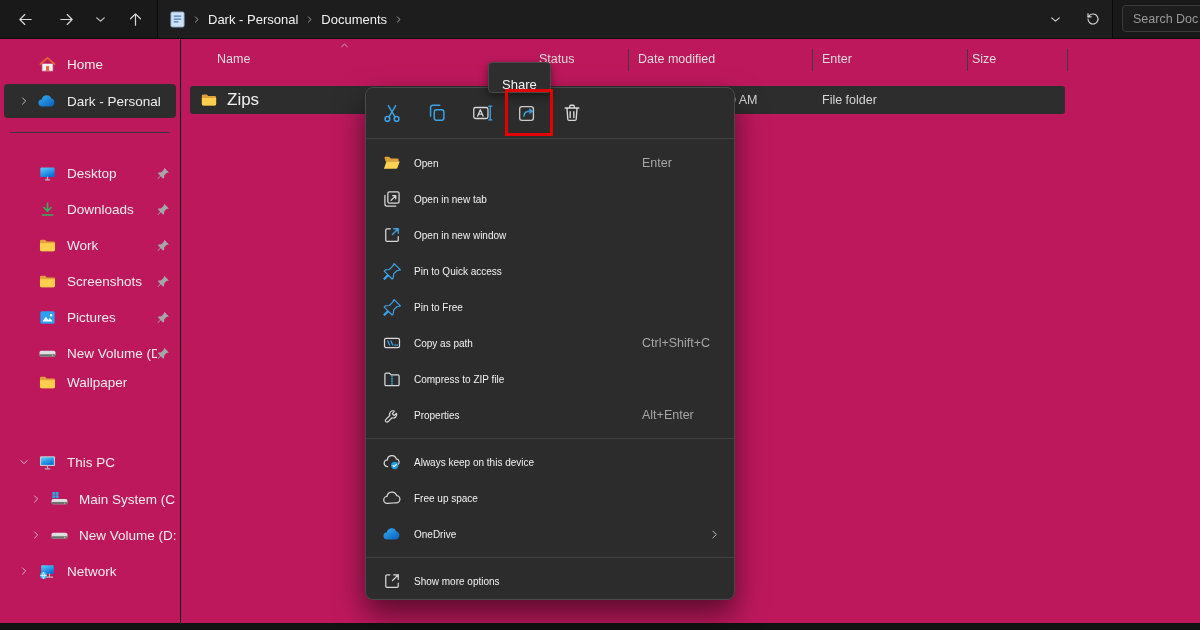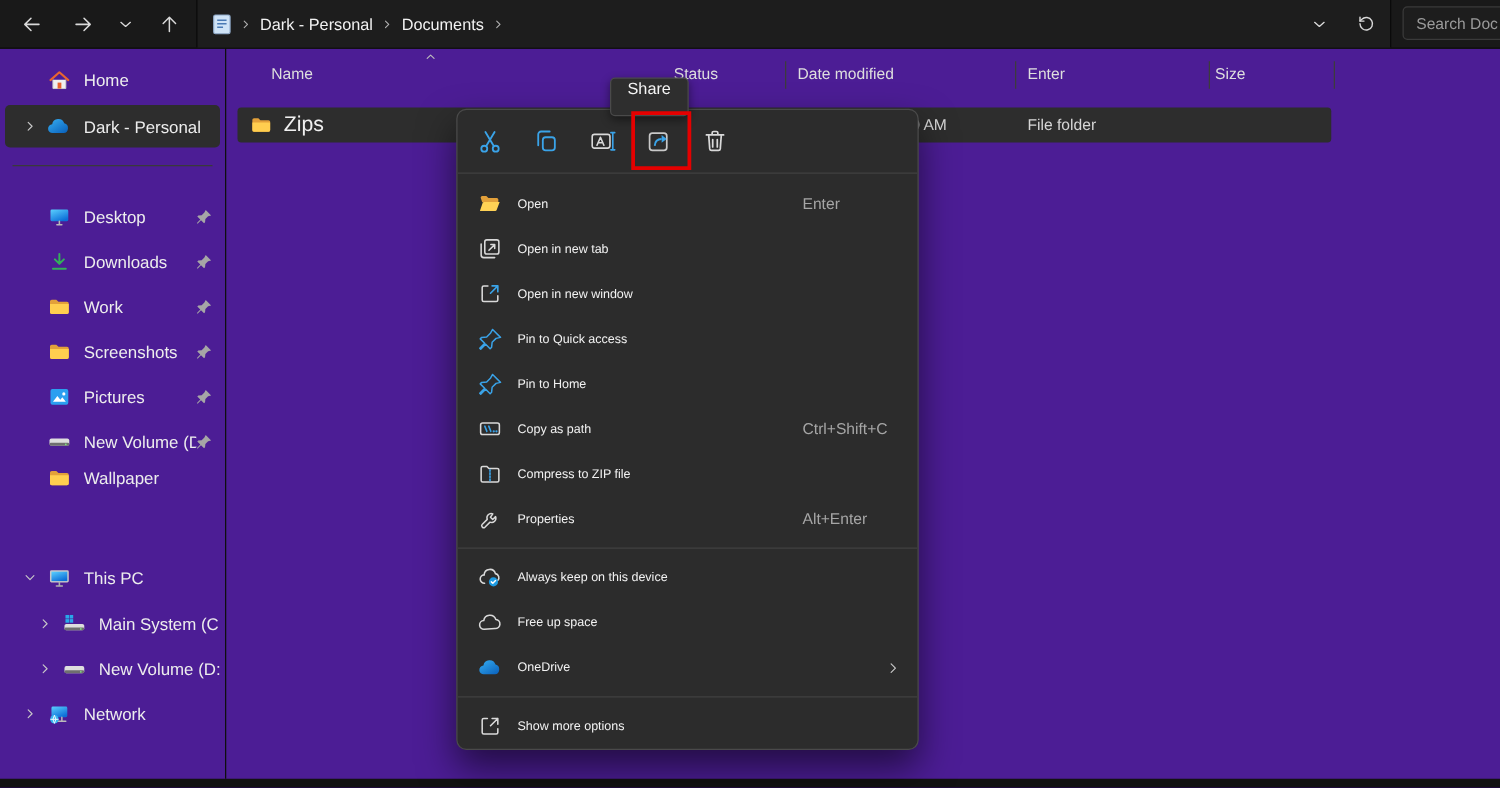--- a/index.html
+++ b/index.html
@@ -1,16 +1,16 @@
 <!DOCTYPE html>
 <html><head>
 <meta charset="utf-8">
 <style>
   html,body{margin:0;padding:0;background:#000;}
-  .screen{position:relative;width:1200px;height:630px;background:#4c1d95;overflow:hidden;
+  .screen{position:relative;width:1200px;height:630px;background:#be185d;overflow:hidden;
           font-family:"Liberation Sans",sans-serif;color:#f0f0f0;-webkit-font-smoothing:antialiased;}
   svg{display:block}
 
   
   .topbar{position:absolute;left:0;top:0;width:1200px;height:38px;background:#191919;border-bottom:1px solid #0d0d0d;z-index:3}
   .tb-btn{position:absolute;top:0;height:38px;width:36px;display:flex;align-items:center;justify-content:center;
           background:none;border:none;padding:0;cursor:pointer}
   .addressbar{position:absolute;left:157px;top:0;height:38px;width:956px;background:#1d1d1d;
               border-left:1px solid #0a0a0a;border-right:1px solid #0a0a0a;display:flex;align-items:center;padding-left:12px;gap:7px;box-sizing:border-box}
   .crumb{font-size:13px;color:#f2f2f2;cursor:pointer;white-space:nowrap}
@@ -50,21 +50,21 @@
   .menu-items{padding:6px 0 4px}
   .menu-item{position:relative;height:36px;display:flex;align-items:center;padding:0 14px;cursor:pointer}
   .mi-icon{width:24px;display:flex;justify-content:center;flex:0 0 24px}
   .mi-label{margin-left:10px;font-size:10px;color:#f2f2f2;white-space:nowrap}
   .mi-shortcut{position:absolute;left:276px;font-size:12.5px;color:#a6a6a6}
   .mi-sub{position:absolute;right:14px;display:flex}
   .menu-sep{height:1px;background:#404040;margin:5px 0}
 
   
   .tooltip{position:absolute;left:488px;top:62px;height:29px;padding:0 13px;background:#2e2e2e;border:1px solid #4a4a4a;
-           border-radius:4px;display:flex;align-items:flex-start;font-size:13px;color:#f5f5f5;z-index:10;box-shadow:0 3px 8px rgba(0,0,0,.45)}
+           border-radius:4px;display:flex;align-items:flex-end;font-size:13px;color:#f5f5f5;z-index:10;box-shadow:0 3px 8px rgba(0,0,0,.45)}
   .red-box{position:absolute;left:505px;top:89px;width:48px;height:47px;border:3px solid #e50000;z-index:12;box-sizing:border-box;pointer-events:none}
   .bottom-strip{position:absolute;left:0;top:623px;width:1200px;height:7px;background:#121212}
 </style>
 </head>
 <body>
 
 <svg width="0" height="0" style="position:absolute">
   <defs>
     <linearGradient id="gcloud" x1="0" y1="0" x2="0.9" y2="1">
       <stop offset="0" stop-color="#36aef2"></stop>
@@ -485,21 +485,21 @@
         <span class="mi-label">Pin to Quick access</span>
         <span class="mi-shortcut"></span>
       </div>
 
       <div class="menu-item">
         <span class="mi-icon">
             <svg width="19" height="19" viewBox="0 0 24 24">
               <path d="M14 2l8 8-4.5 1-4 4-.5 5-1.5 1.5-4.5-4.5-5 5-1-1 5-5-4.5-4.5L3 10l5-.5 4-4z" fill="none" stroke="#3aa3e8" stroke-width="1.5" stroke-linejoin="round"></path>
             </svg>
           </span>
-        <span class="mi-label">Pin to Home</span>
+        <span class="mi-label">Pin to Free</span>
         <span class="mi-shortcut"></span>
       </div>
 
       <div class="menu-item">
         <span class="mi-icon">
             <svg width="20" height="20" viewBox="0 0 24 24" fill="none" stroke-linecap="round">
               <rect x="3" y="6.5" width="18" height="11" rx="2" stroke="#d9d9d9" stroke-width="1.5"></rect>
               <path d="M7 9.5l2 5M10.8 9.5l2 5" stroke="#3aa3e8" stroke-width="1.5"></path>
               <path d="M15.6 14.5h.01M18.2 14.5h.01" stroke="#3aa3e8" stroke-width="2.2"></path>
             </svg>

